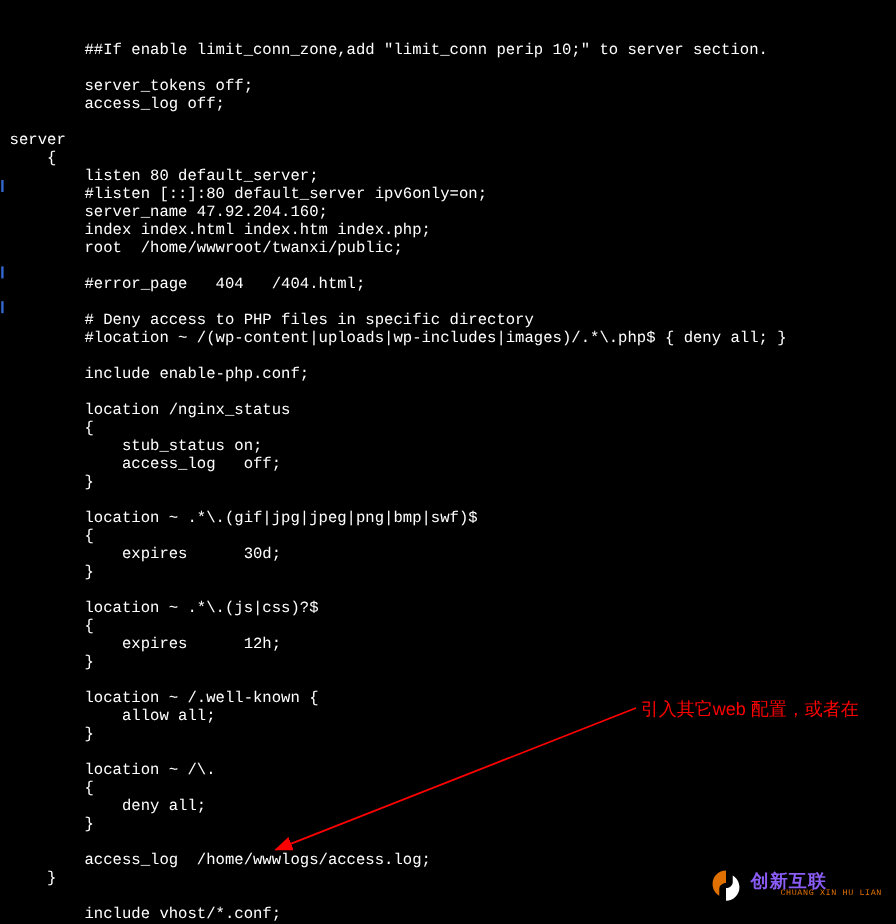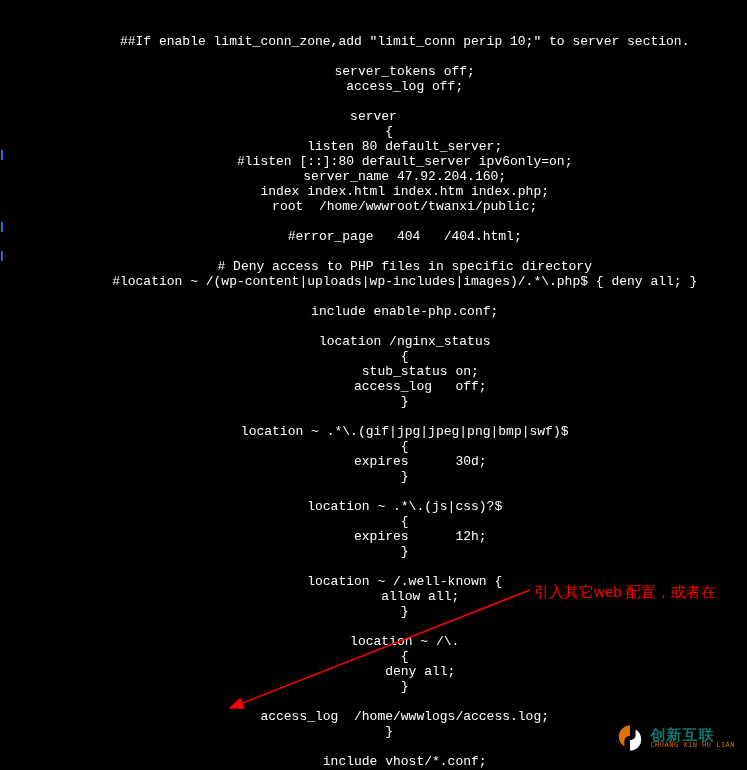--- a/index.html
+++ b/index.html
@@ -17,21 +17,20 @@
       color: #fff;
       position: relative;
       overflow: hidden;
     }
     .terminal {
       padding: 4px 8px;
       white-space: pre;
     }
     .line {
       display: block;
-      text-align: center;
     }
     .arrow-container {
       position: absolute;
       top: 580px;
       left: 220px;
       width: 320px;
       height: 140px;
       pointer-events: none;
     }
     .annotation-text {
@@ -55,30 +54,31 @@
     .logo-icon {
       width: 28px;
       height: 28px;
     }
     .logo-text {
       display: flex;
       flex-direction: column;
       line-height: 1;
     }
     .logo-cn {
-      color: #0f766e;
+      color: #8b5cf6;
       font-family: "Microsoft YaHei", sans-serif;
       font-size: 15px;
       font-weight: bold;
       letter-spacing: 1px;
     }
     .logo-en {
       color: #e07000;
       font-size: 7px;
       letter-spacing: 0.5px;
+      margin-left: 25px;
     }
     .left-marks {
       position: absolute;
       left: 1px;
       top: 0;
       width: 2px;
     }
     .left-mark {
       position: absolute;
       left: 0;

